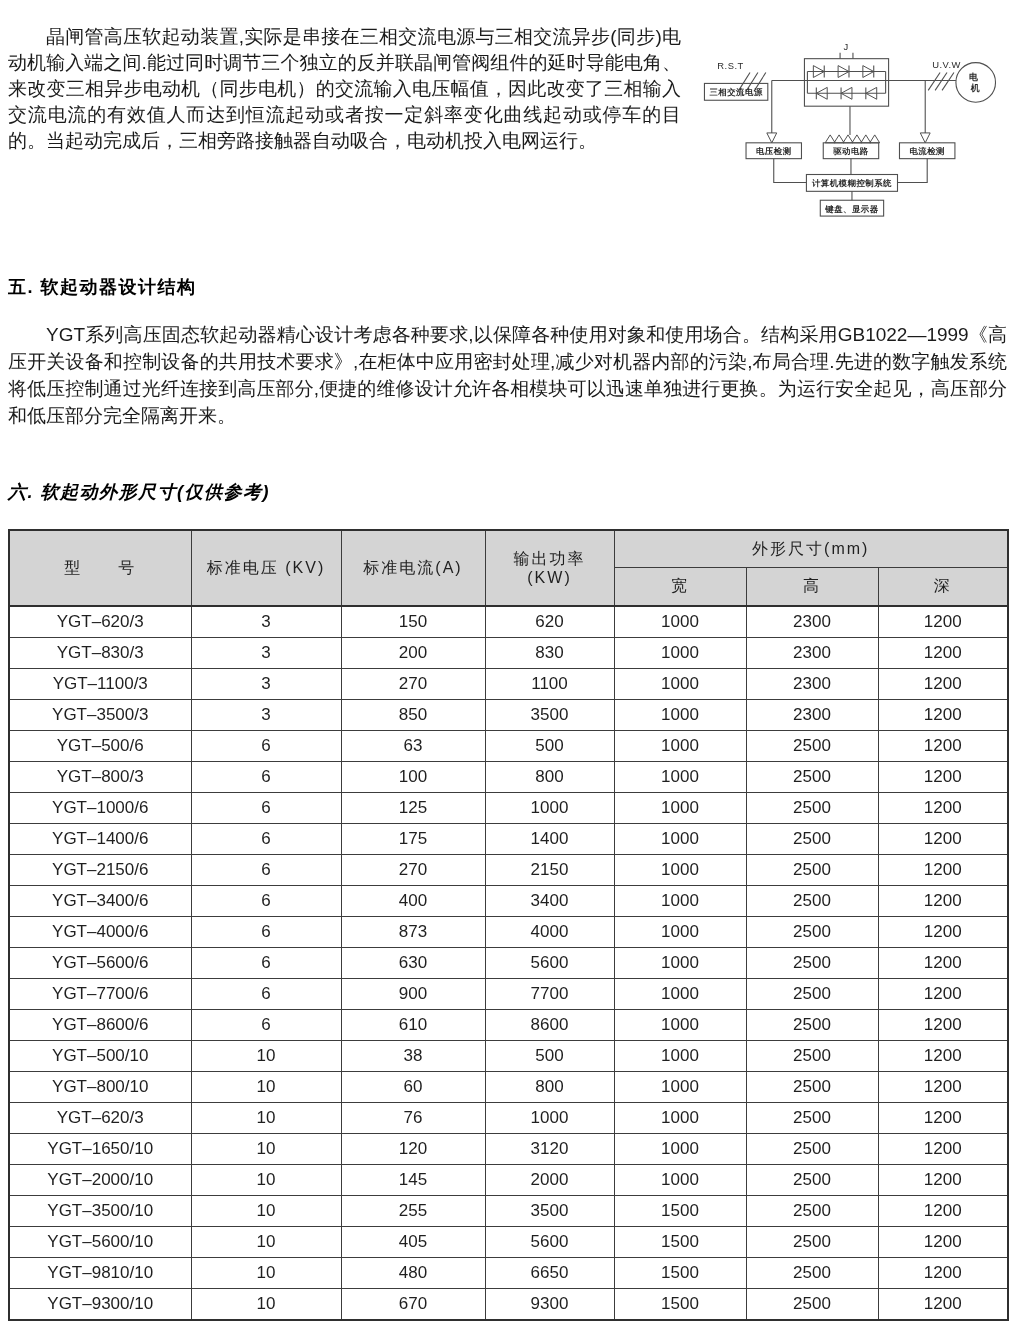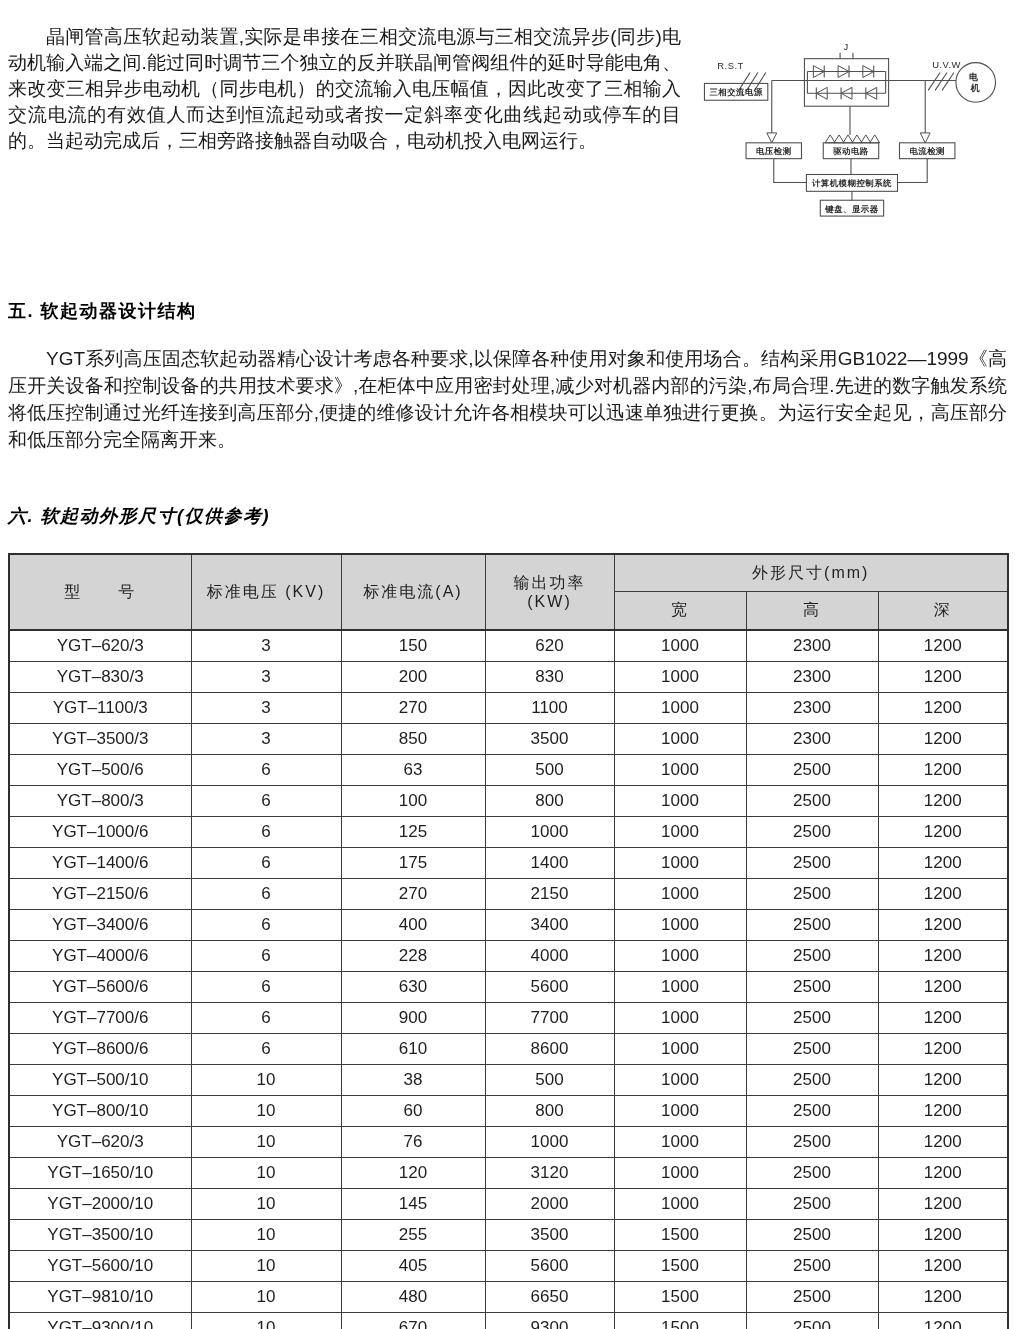--- a/index.html
+++ b/index.html
@@ -20,21 +20,21 @@
   .dg-box{stroke:#4f4f4f;stroke-width:1.1;fill:none;}
   .dg-tri{stroke:#4f4f4f;stroke-width:1;fill:none;}
   .dg-arrow{stroke:#4f4f4f;stroke-width:1;fill:#ffffff;}
   .dg-text{font-size:9px;fill:#2b2b2b;font-weight:600;letter-spacing:1px;}
   .dg-text-sm{font-size:8.5px;fill:#2b2b2b;font-weight:600;letter-spacing:0.5px;}
   .dg-label{font-size:9.5px;fill:#2b2b2b;letter-spacing:0.5px;}
   p.body{
     margin:14px 0 0 0;font-size:19px;line-height:26px;
     text-align:justify;text-indent:2em;color:#1b1b1b;
   }
-  h2.sec-2{clear:both;margin-top:64px;}
+  h2.sec-2{clear:both;margin-top:40px;}
   p.body-2{line-height:27px;margin-top:23px;}
   h2.sec-3{margin-top:52px;font-style:italic;}
   table.dim{
     border-collapse:collapse;table-layout:fixed;
     width:999px;margin-top:26px;
     border:2px solid #2f2f2f;
   }
   table.dim th,table.dim td{
     border:1px solid #3c3c3c;text-align:center;vertical-align:middle;
     padding:0;color:#1f1f1f;
@@ -268,21 +268,21 @@
           <td>6</td>
           <td>400</td>
           <td>3400</td>
           <td>1000</td>
           <td>2500</td>
           <td>1200</td>
         </tr>
         <tr>
           <td>YGT–4000/6</td>
           <td>6</td>
-          <td>228</td>
+          <td>873</td>
           <td>4000</td>
           <td>1000</td>
           <td>2500</td>
           <td>1200</td>
         </tr>
         <tr>
           <td>YGT–5600/6</td>
           <td>6</td>
           <td>630</td>
           <td>5600</td>

